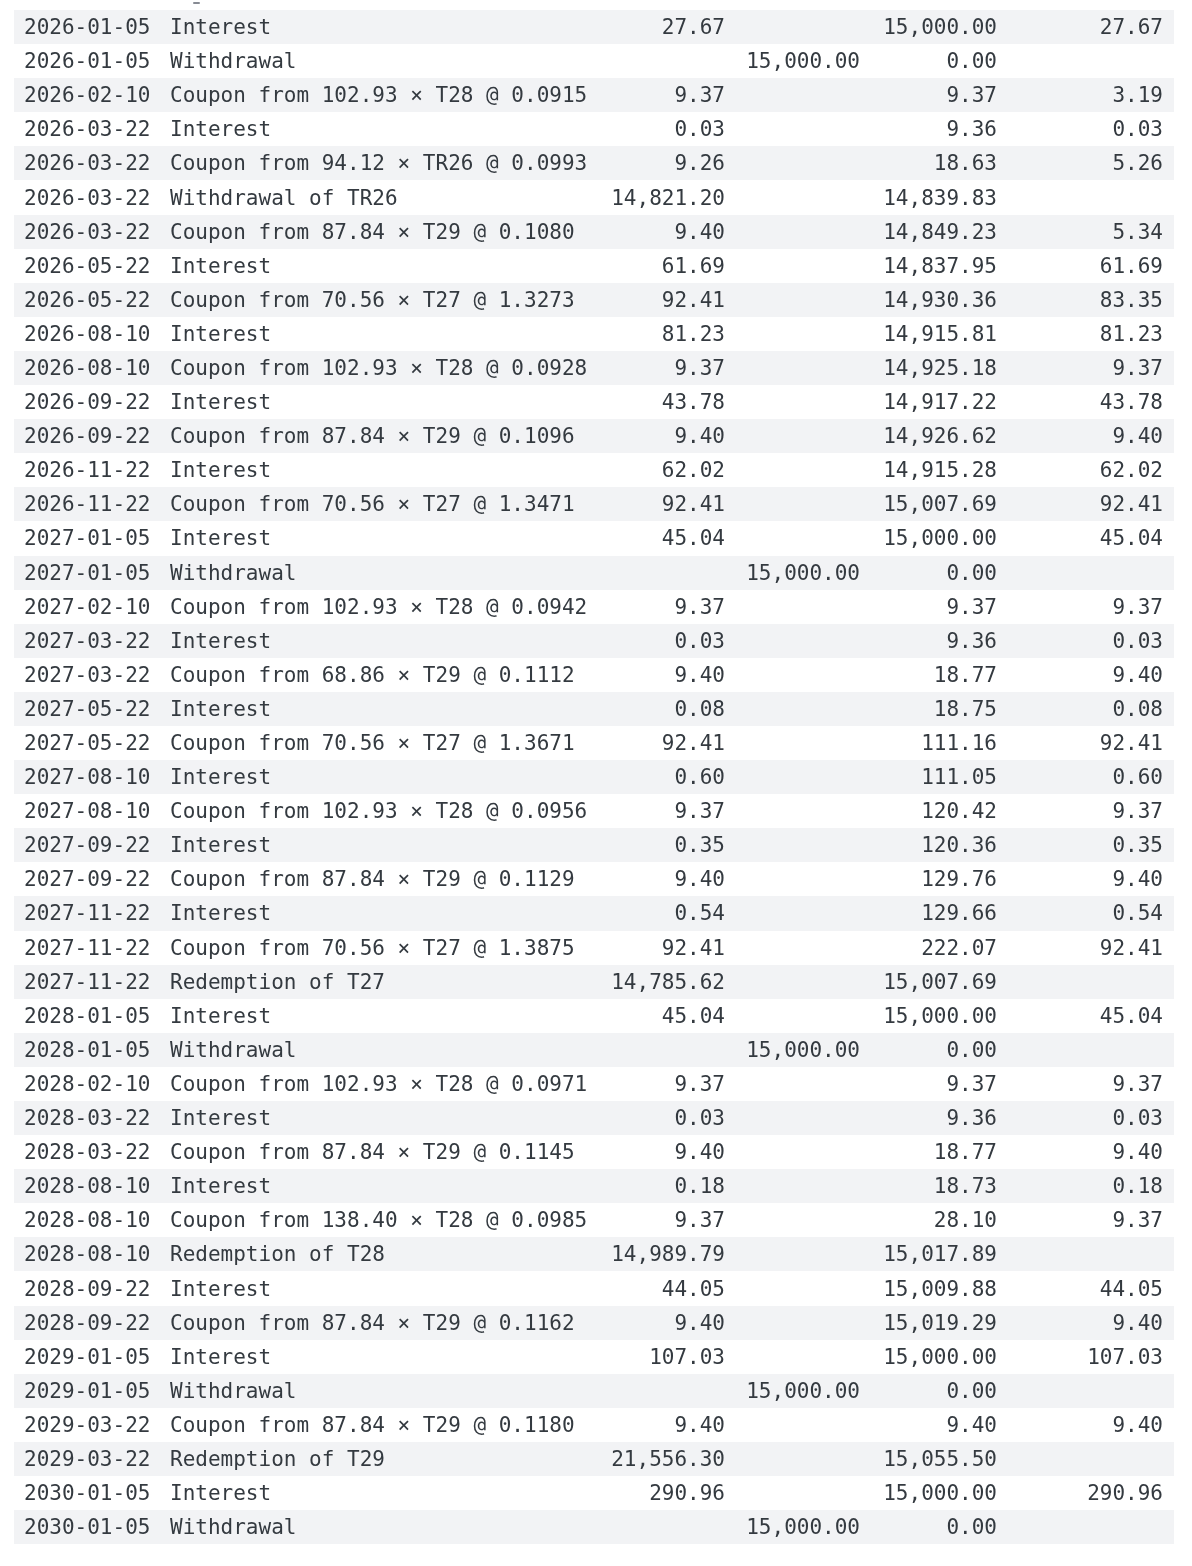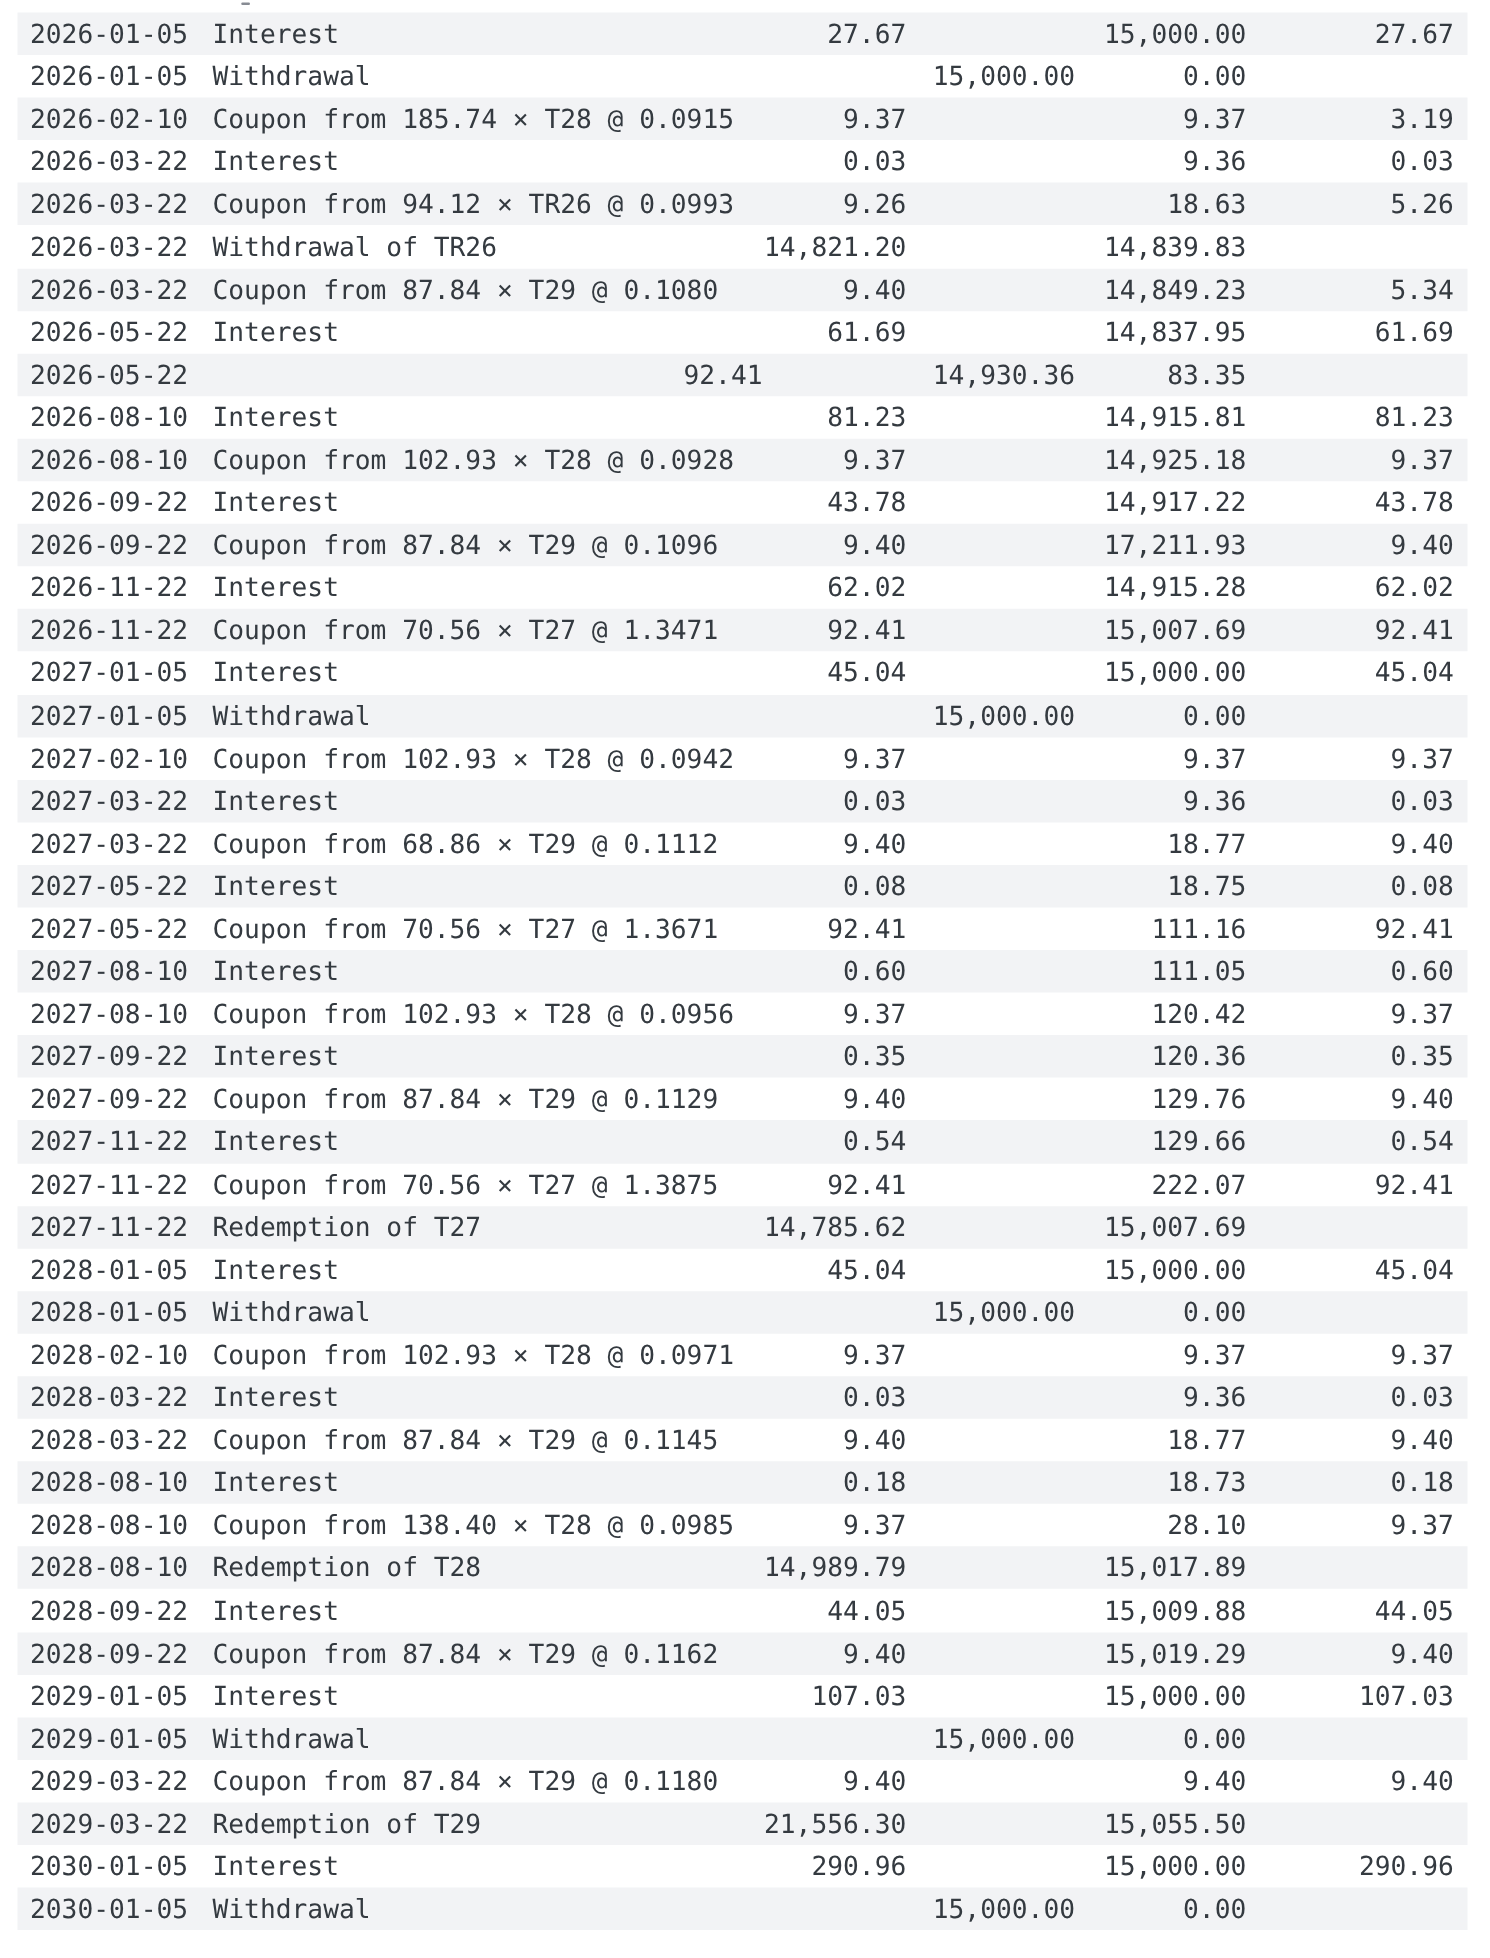--- a/index.html
+++ b/index.html
@@ -57,21 +57,21 @@
     <div class="trow">
       <div class="cell">2026-01-05</div>
       <div class="cell">Withdrawal</div>
       <div class="cell num"></div>
       <div class="cell num">15,000.00</div>
       <div class="cell num">0.00</div>
       <div class="cell num"></div>
     </div>
     <div class="trow stripe">
       <div class="cell">2026-02-10</div>
-      <div class="cell">Coupon from 185.74 × T28 @ 0.0915</div>
+      <div class="cell">Coupon from 102.93 × T28 @ 0.0915</div>
       <div class="cell num">9.37</div>
       <div class="cell num"></div>
       <div class="cell num">9.37</div>
       <div class="cell num">3.19</div>
     </div>
     <div class="trow">
       <div class="cell">2026-03-22</div>
       <div class="cell">Interest</div>
       <div class="cell num">0.03</div>
       <div class="cell num"></div>
@@ -105,20 +105,21 @@
     <div class="trow">
       <div class="cell">2026-05-22</div>
       <div class="cell">Interest</div>
       <div class="cell num">61.69</div>
       <div class="cell num"></div>
       <div class="cell num">14,837.95</div>
       <div class="cell num">61.69</div>
     </div>
     <div class="trow stripe">
       <div class="cell">2026-05-22</div>
+      <div class="cell">Coupon from 70.56 × T27 @ 1.3273</div>
       <div class="cell num">92.41</div>
       <div class="cell num"></div>
       <div class="cell num">14,930.36</div>
       <div class="cell num">83.35</div>
     </div>
     <div class="trow">
       <div class="cell">2026-08-10</div>
       <div class="cell">Interest</div>
       <div class="cell num">81.23</div>
       <div class="cell num"></div>
@@ -139,21 +140,21 @@
       <div class="cell num">43.78</div>
       <div class="cell num"></div>
       <div class="cell num">14,917.22</div>
       <div class="cell num">43.78</div>
     </div>
     <div class="trow stripe">
       <div class="cell">2026-09-22</div>
       <div class="cell">Coupon from 87.84 × T29 @ 0.1096</div>
       <div class="cell num">9.40</div>
       <div class="cell num"></div>
-      <div class="cell num">17,211.93</div>
+      <div class="cell num">14,926.62</div>
       <div class="cell num">9.40</div>
     </div>
     <div class="trow">
       <div class="cell">2026-11-22</div>
       <div class="cell">Interest</div>
       <div class="cell num">62.02</div>
       <div class="cell num"></div>
       <div class="cell num">14,915.28</div>
       <div class="cell num">62.02</div>
     </div>

